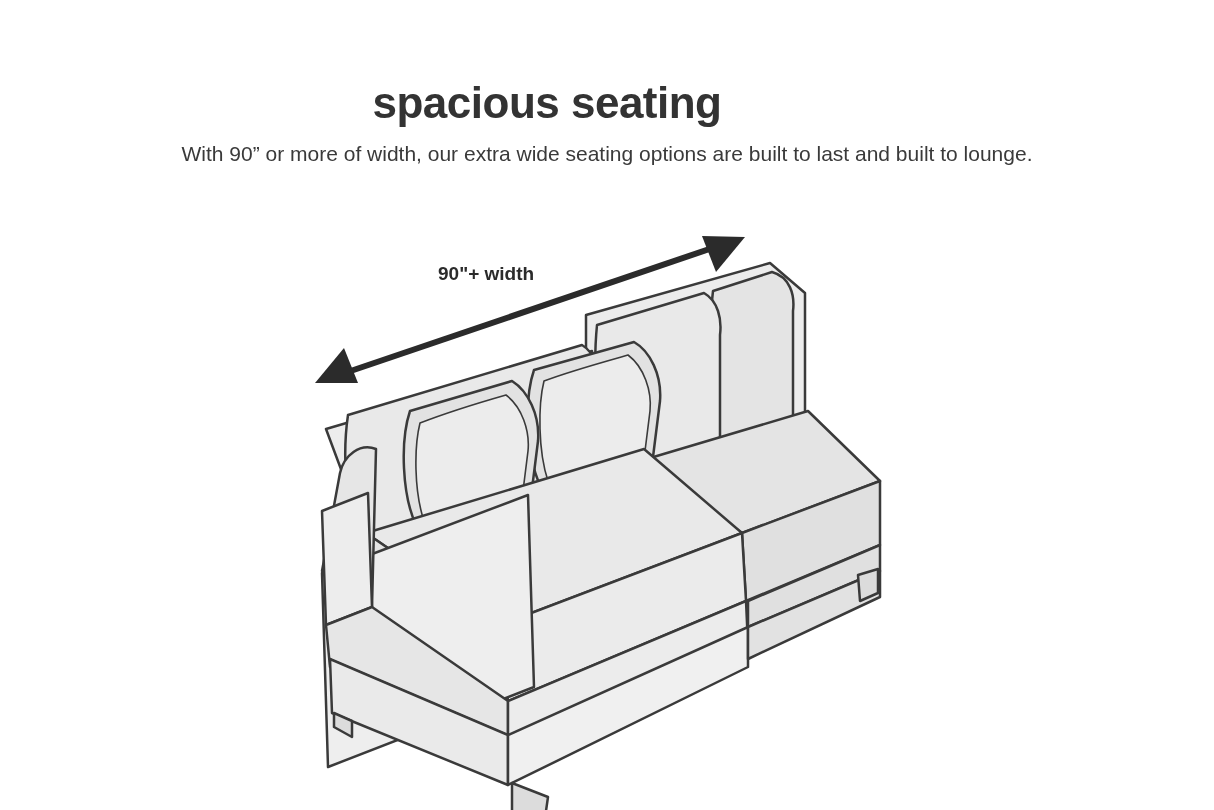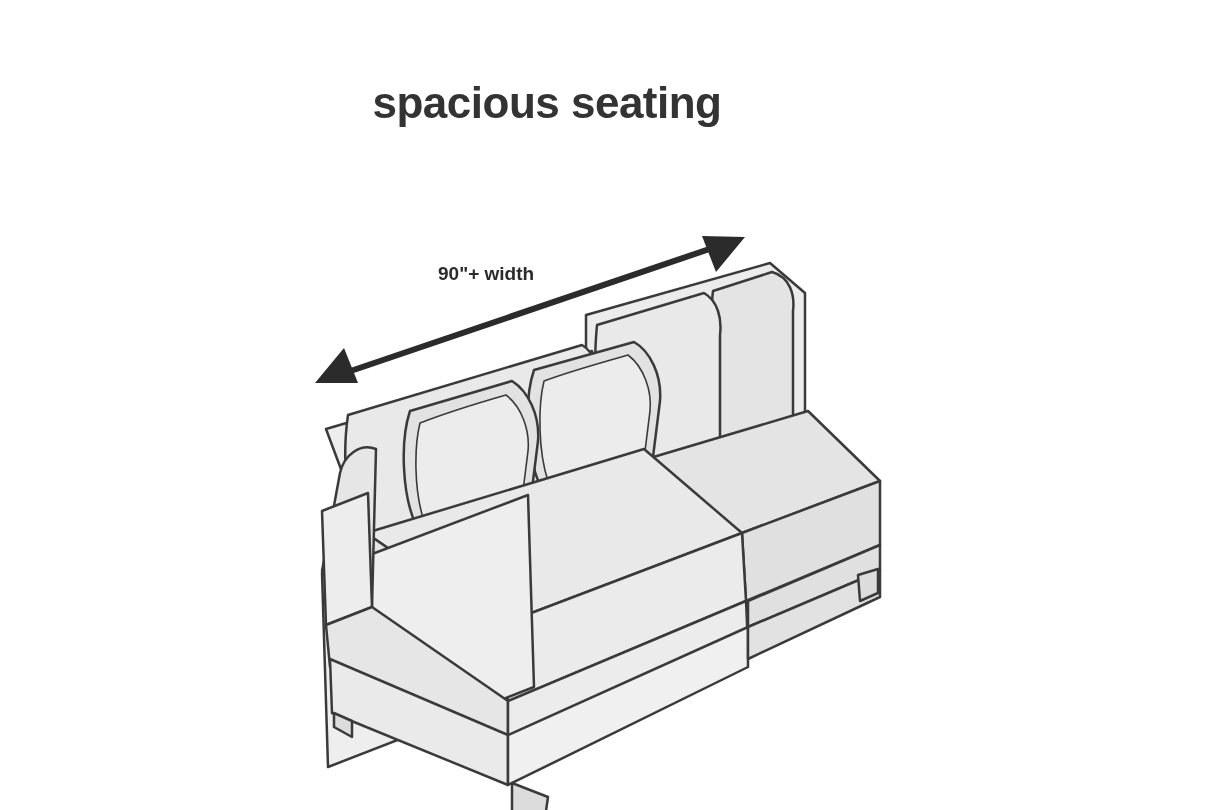--- a/index.html
+++ b/index.html
@@ -65,20 +65,21 @@
   }
 </style>
 </head>
 <body>
 
 <div class="page">
 
   <div class="headline">spacious seating</div>
 
   <div class="subcopy">
+    <span class="line">With 90” or more of width, our extra wide seating options are built to last and built to lounge.</span>
   </div>
 
   <div class="illustration">
     <svg width="1214" height="595" viewBox="0 0 1214 595" xmlns="http://www.w3.org/2000/svg">
 
       <g>
         <line x1="330" y1="163" x2="730" y2="27" stroke="#2b2b2b" stroke-width="6"></line>
         <polygon points="745,22 702,21 716,57" fill="#2b2b2b"></polygon>
         <polygon points="315,168 358,168 344,133" fill="#2b2b2b"></polygon>
       </g>

